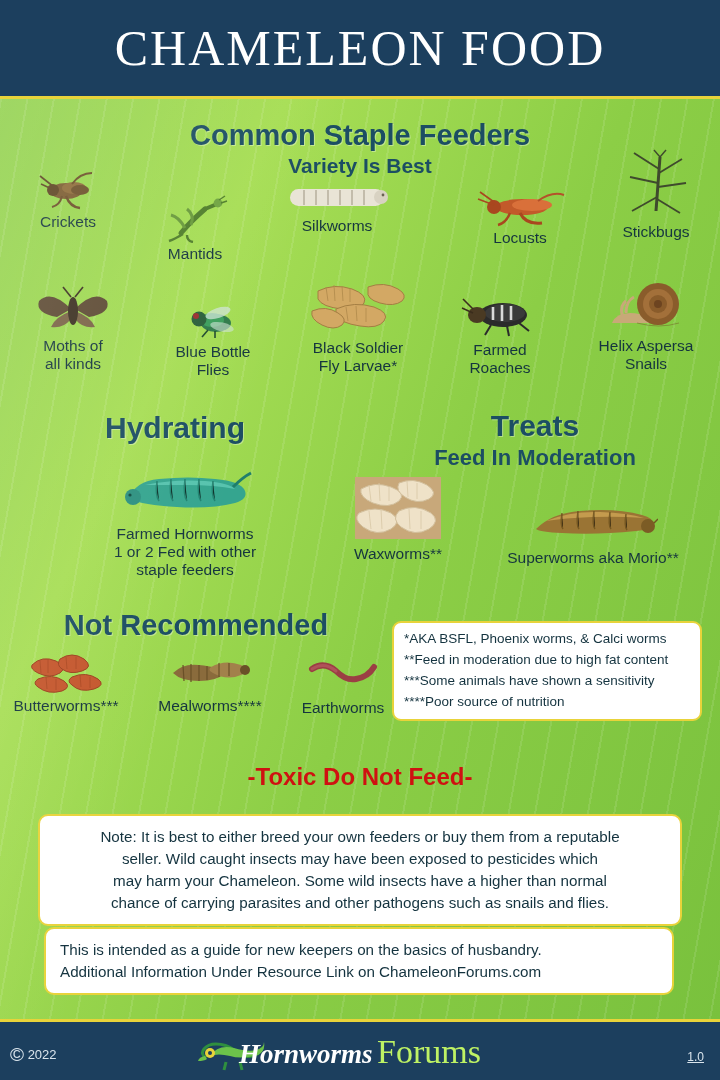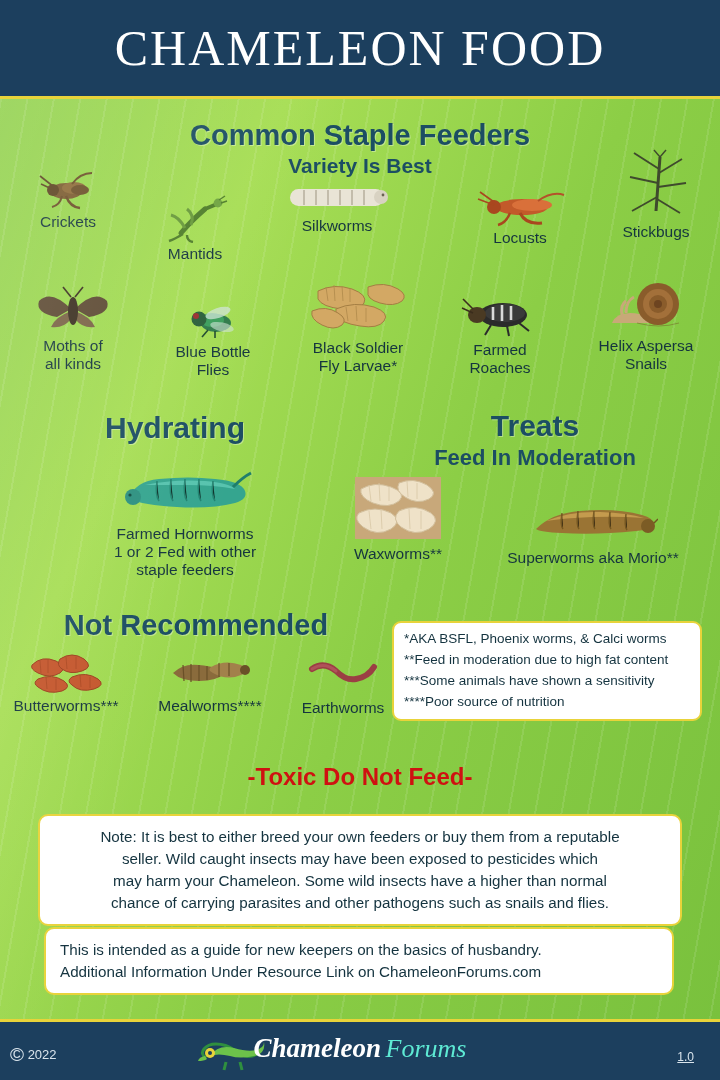--- a/index.html
+++ b/index.html
@@ -164,34 +164,33 @@
   }
   .footer-brand .b1 {
     font-family: "Liberation Serif", serif;
     font-style: italic;
     font-weight: bold;
     font-size: 27px;
     color: #ffffff;
   }
   .footer-brand .b2 {
     font-family: "Liberation Serif", serif;
-    font-style: italic;
-    font-size: 26px;
-    color: #5eead4;
+    font-size: 34px;
+    color: #bef264;
   }
   .copyright {
     position: absolute;
     left: 10px; top: 22px;
     font-size: 13px;
     color: #d9e4ec;
   }
   .copyright .c-sym { font-size: 19px; vertical-align: -2px; }
   .version {
     position: absolute;
-    right: 26px; top: 28px;
+    right: 16px; top: 28px;
     font-size: 12px;
     color: #d9e4ec;
     text-decoration: underline;
   }
   .chameleon-logo { position: absolute; left: 196px; top: 12px; }
 </style>
 </head>
 <body>
 
 <div class="poster">
@@ -522,20 +521,20 @@
     <svg class="chameleon-logo" width="70" height="40" viewBox="0 0 70 40">
       <path d="M10 24 q-6 -4 -2 -9 q4 -5 12 -5 q10 0 18 6 q10 8 18 6 q8 -2 10 -8" stroke="#2f8f3f" stroke-width="3" fill="none"></path>
       <path d="M14 22 q8 -12 24 -8 q14 4 22 2 q8 -2 8 -8 q2 12 -10 14 q-14 3 -24 0 q-12 -3 -20 0 z" fill="#6cc24a"></path>
       <circle cx="14" cy="19" r="5" fill="#e8d33a"></circle>
       <circle cx="14" cy="19" r="2" fill="#1c3f5e"></circle>
       <path d="M9 22 q-6 1 -7 5 q6 0 9 -2 z" fill="#6cc24a"></path>
       <path d="M30 28 l-2 8 M44 28 l2 8" stroke="#2f8f3f" stroke-width="3"></path>
     </svg>
 
     <div class="footer-brand">
-      <span class="b1">Chameleon</span>
+      <span class="b1">Hornworms</span>
       <span class="b2">Forums</span>
     </div>
 
     <div class="version">1.0</div>
   </div>
 
 </div>
 
 </body></html>

